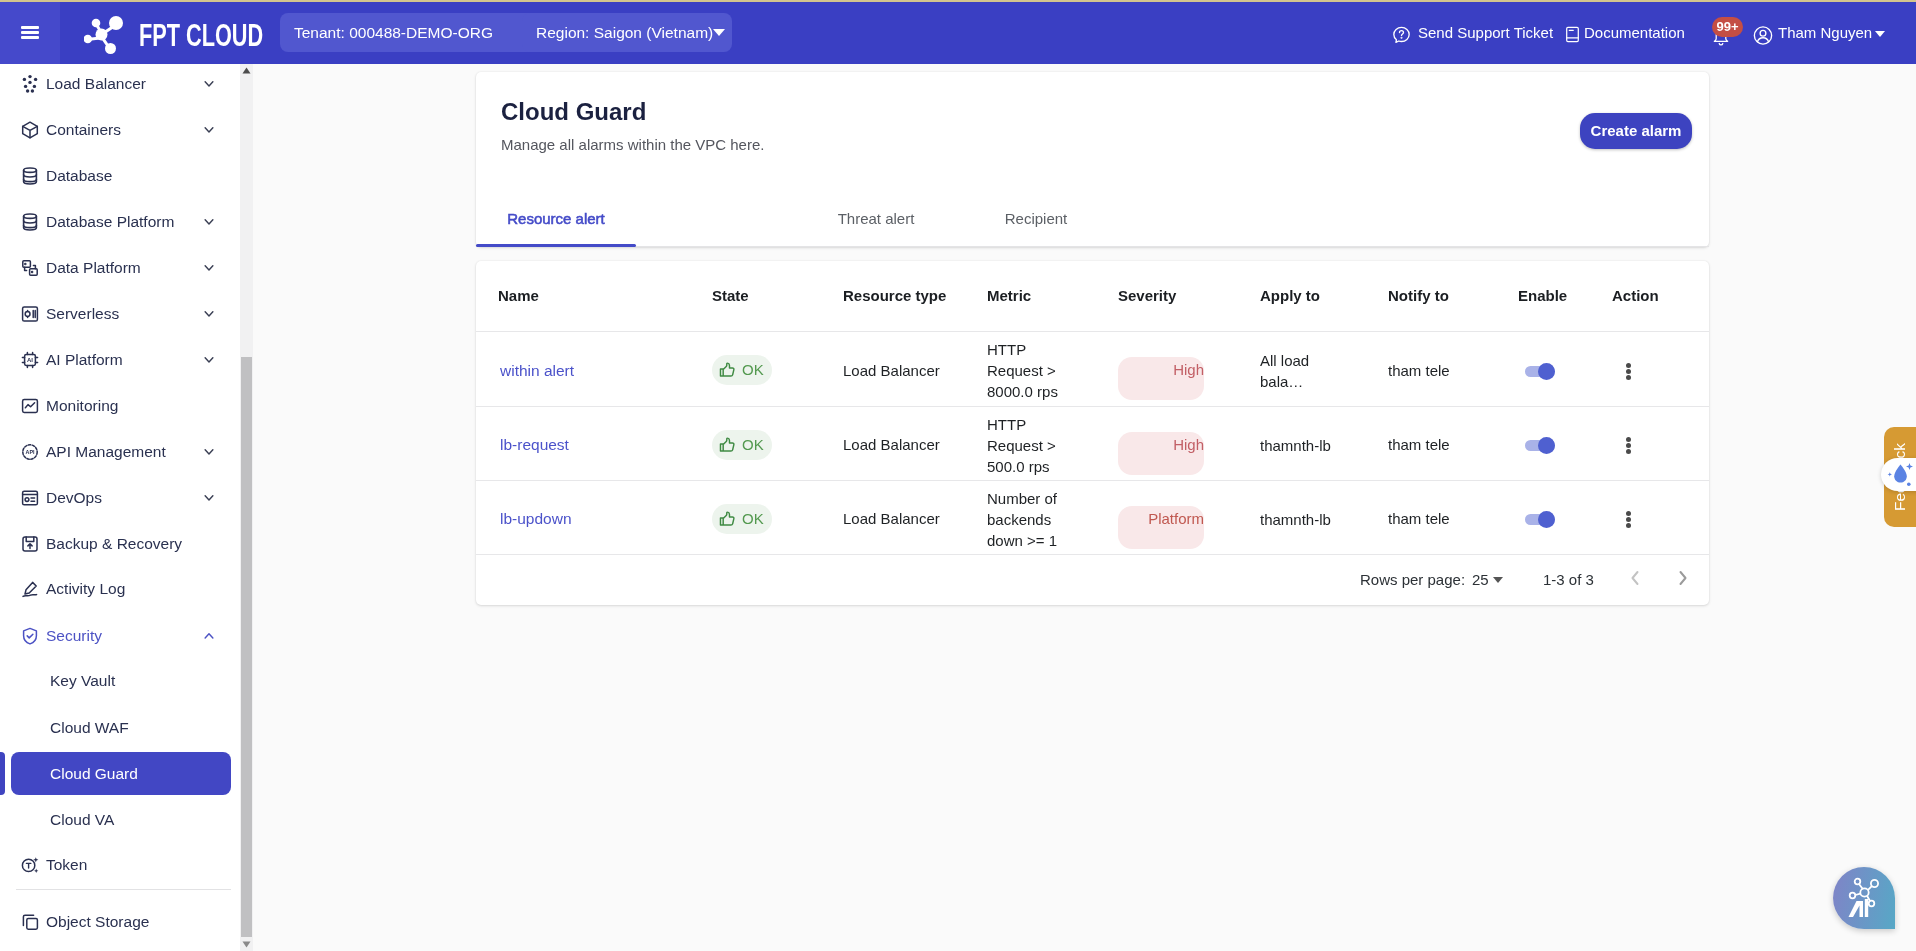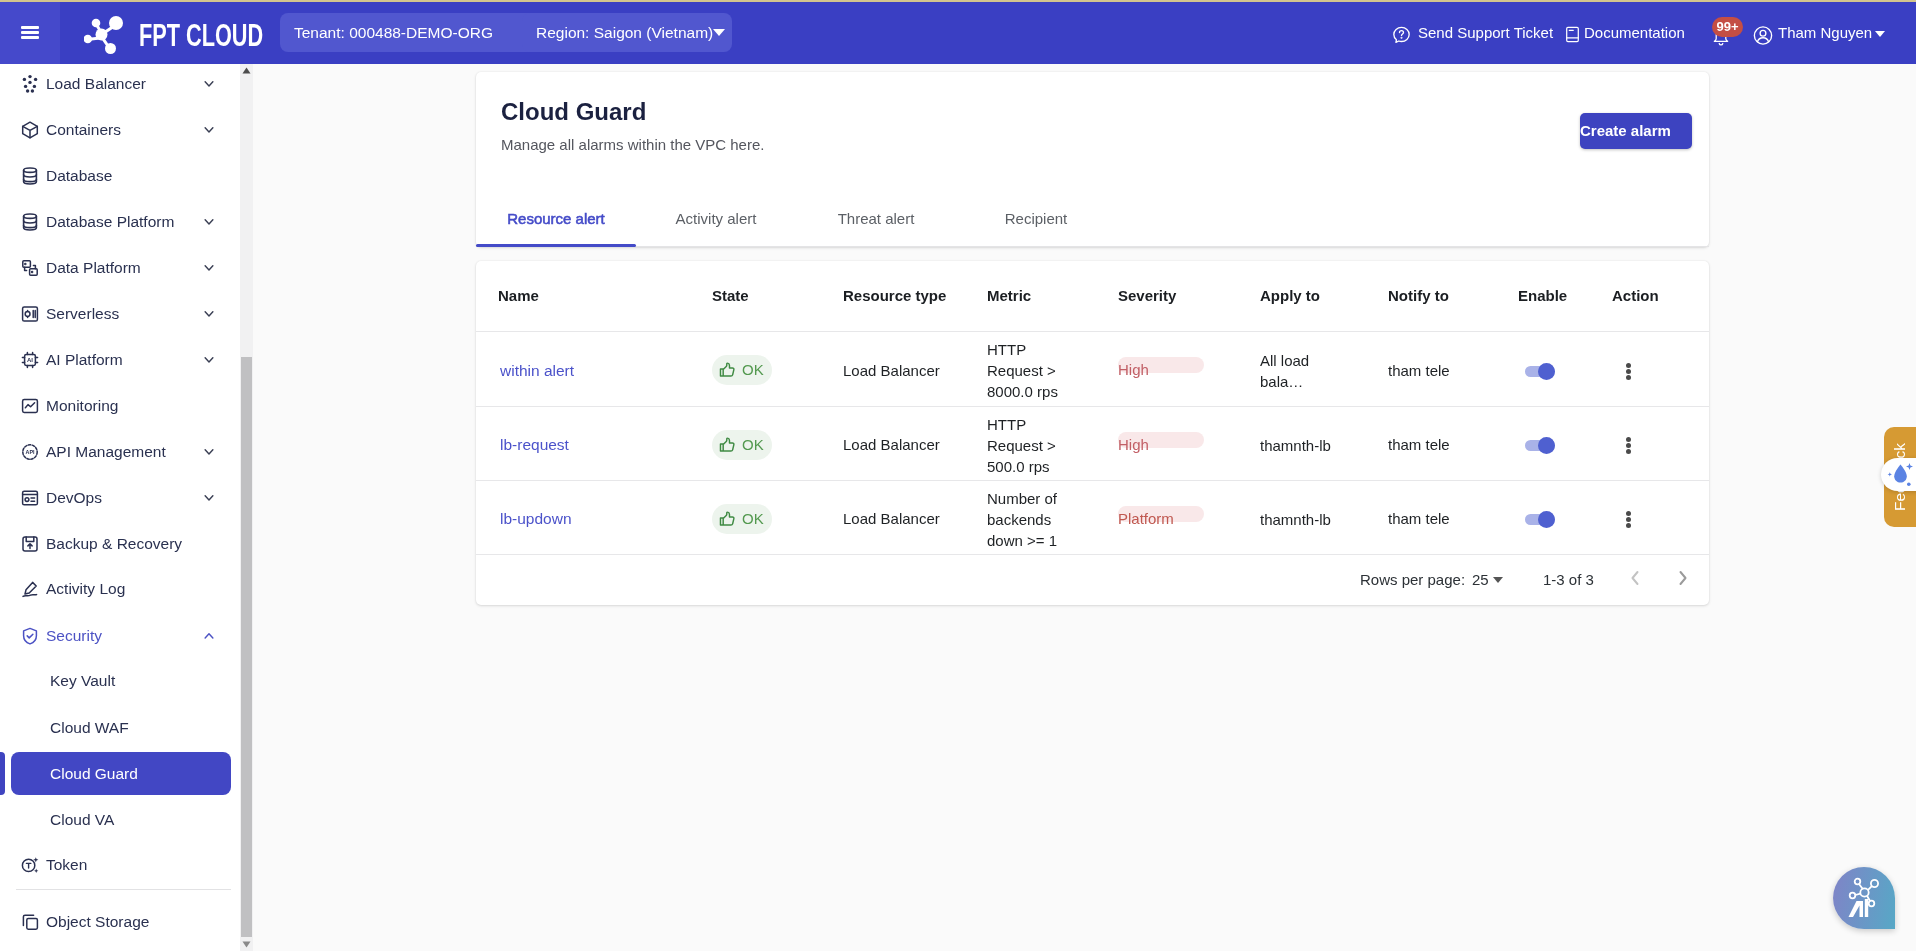--- a/index.html
+++ b/index.html
@@ -27,32 +27,32 @@
 #cg-pill { position:absolute; left:11px; top:1px; width:220px; height:43px; background:#4247c4; border-radius:8px; }
 #cg-bar { position:absolute; left:0; top:752px; width:5px; height:43px; background:#3f44c0; border-radius:0 4px 4px 0; }
 
 
 .card { position:absolute; left:476px; width:1233px; background:#fff; border-radius:5px;
   box-shadow:0 1px 3px rgba(0,0,0,0.13), 0 0 2px rgba(0,0,0,0.07); }
 #card1 { top:72px; height:175px; }
 #card2 { top:261px; height:344px; }
 h1.title { position:absolute; left:25px; top:26px; font-size:24px; color:#1b2140; font-weight:bold; }
 .subtitle { position:absolute; left:25px; top:64px; font-size:15px; color:#54565e; }
-#createbtn { position:absolute; left:1104px; top:41px; width:112px; height:36px; background:#3d43c0; border-radius:5px; color:#fff; font-size:15px; font-weight:bold; line-height:36px; box-shadow:0 1px 3px rgba(0,0,0,0.25); }
+#createbtn { position:absolute; left:1104px; top:41px; width:112px; height:36px; background:#3d43c0; border-radius:15px; color:#fff; font-size:15px; font-weight:bold; text-align:center; line-height:36px; box-shadow:0 1px 3px rgba(0,0,0,0.25); }
 .tab { position:absolute; top:121px; width:160px; height:51px; text-align:center; line-height:51px; font-size:15px; color:#5c6066; }
 .tab.active { color:#444bc8; font-weight:normal; -webkit-text-stroke:0.55px #444bc8; }
 #tabline { position:absolute; left:0; top:172px; width:160px; height:3px; background:#444bc8; border-radius:2px; }
 #cardedge { position:absolute; left:0; top:174px; width:1233px; height:1px; background:#e4e4e6; }
 
 .th { position:absolute; top:0; height:70px; line-height:70px; font-size:15px; font-weight:bold; color:#1b1e22; }
 .rowline { position:absolute; left:0; width:1233px; height:1px; background:#e7e7e9; }
 .cell { position:absolute; font-size:15px; color:#1e2124; }
 .link { color:#4b52ca; }
 .pill-ok { position:absolute; width:60px; height:30px; background:#edf4ed; border-radius:15px; }
-.pill-sev { position:absolute; width:86px; height:16px; border-radius:14px; background:#f9e8e9; text-align:left; line-height:26px; font-size:15px; }
+.pill-sev { position:absolute; width:86px; height:43px; border-radius:14px; background:#f9e8e9; text-align:right; line-height:26px; font-size:15px; }
 .toggle-track { position:absolute; left:1049px; width:30px; height:11px; background:#a9b2e8; border-radius:6px; }
 .toggle-thumb { position:absolute; left:1062px; width:17px; height:17px; background:#4f60d0; border-radius:50%; }
 .dots { position:absolute; left:1150px; width:5px; }
 .dot { width:5px; height:5px; border-radius:50%; background:#4a4a4a; margin-bottom:1px; }
 
 .foot { position:absolute; font-size:15px; color:#2c3136; top:293px; height:51px; line-height:51px; }
 
 #feedback { position:absolute; left:1884px; top:427px; width:32px; height:100px; background:#d69a33; border-radius:10px 0 0 10px; }
 #waterpill { position:absolute; left:1881px; top:458px; width:45px; height:33px; background:#fff; border-radius:17px 0 0 17px; box-shadow:0 1px 4px rgba(0,0,0,0.18); }
 #aibubble { position:absolute; left:1833px; top:867px; width:62px; height:62px; border-radius:50% 50% 0 50%; background:linear-gradient(100deg,#8083c7,#57a8c6); box-shadow:0 2px 6px rgba(0,0,0,0.2); }
@@ -320,21 +320,20 @@
     <path d="M4.5 6.5 L8.5 0.5 H0.5 Z" fill="#8a8a8a"></path>
   </svg>
 
 <div id="cg-bar"></div>
 
 <div id="card1" class="card">
   <h1 class="title">Cloud Guard</h1>
   <div class="subtitle">Manage all alarms within the VPC here.</div>
   <div id="createbtn">Create alarm</div>
   <div class="tab active" style="left:0;">Resource alert</div>
-  <div class="tab" style="left:160px;">Activity alert</div>
   <div class="tab" style="left:320px;">Threat alert</div>
   <div class="tab" style="left:480px;">Recipient</div>
   <div id="cardedge"></div>
   <div id="tabline"></div>
 </div>
 
 <div id="card2" class="card">
   <div class="th" style="left:22px;">Name</div>
   <div class="th" style="left:236px;">State</div>
   <div class="th" style="left:367px;">Resource type</div>

